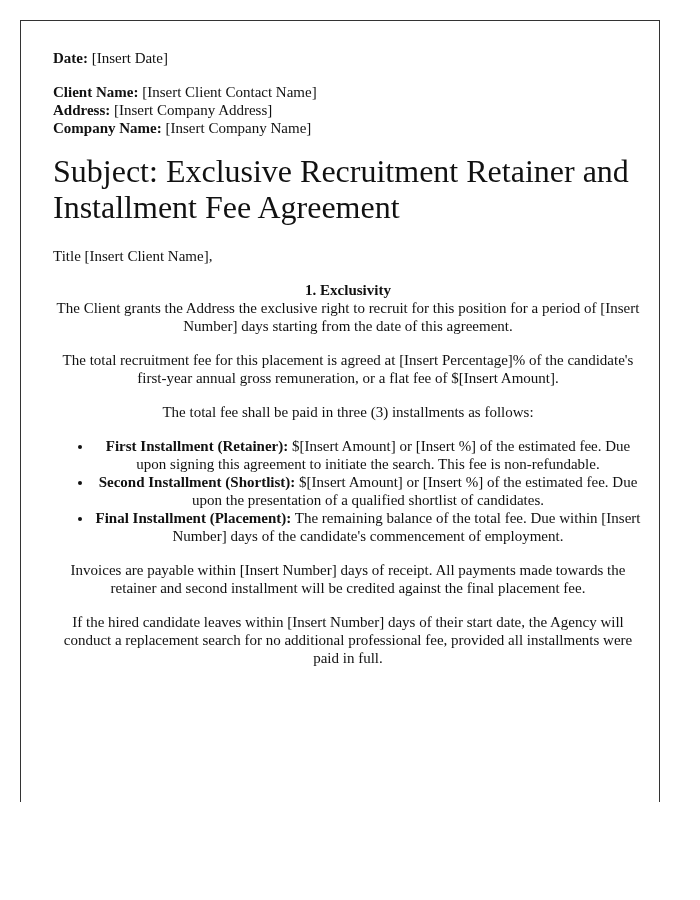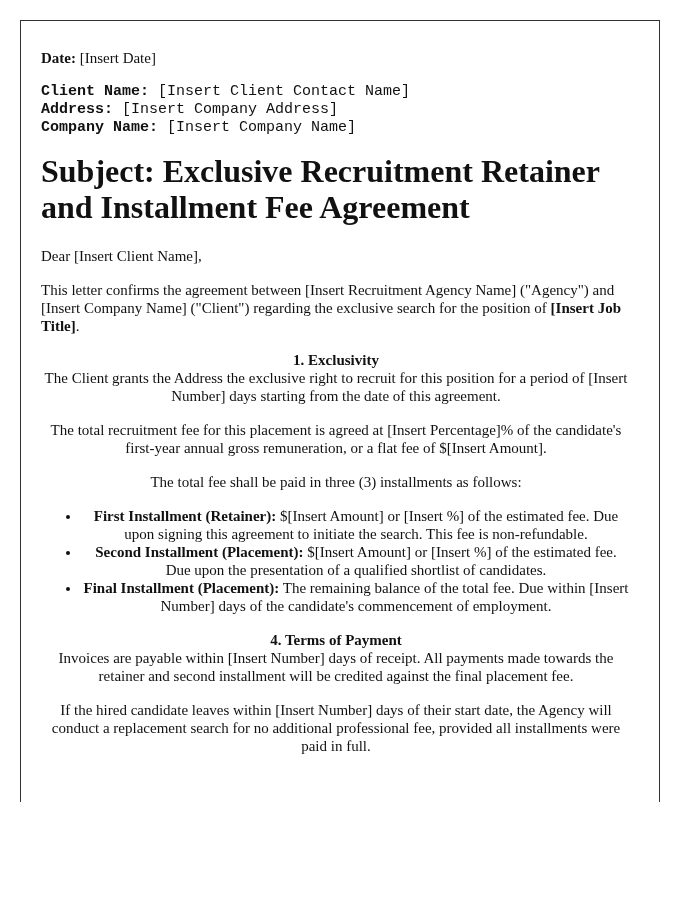--- a/index.html
+++ b/index.html
@@ -28,43 +28,42 @@
       left: 20px;
       top: 20px;
       width: 640px;
       height: 1200px;
       border: 1px solid #333333;
       box-sizing: border-box;
       background: #ffffff;
     }
     .content {
       position: absolute;
-      left: 20px;
+      left: 32px;
       top: 28px;
       width: 590px;
       font-size: 15px;
       line-height: 18px;
     }
     p {
       margin: 0 0 16px 0;
     }
     .meta-line {
       margin: 0;
-      font-family: Liberation Mono, monospace;
     }
     .meta-block {
       margin: 0 0 16px 0;
     }
     b, strong {
       font-weight: bold;
     }
     h1 {
       font-size: 32px;
       line-height: 36px;
-      font-weight: bold;
+      font-weight: normal;
       margin: 4px 0 22px 0;
       letter-spacing: 0;
     }
     .section {
       margin: 4px 0 16px 0;
       text-align: center;
     }
     .section-title {
       font-weight: bold;
       margin: 0;
@@ -99,44 +98,42 @@
         <p class="meta-line">
           <b>Address:</b><span> [Insert Company Address]</span>
         </p>
         <p class="meta-line">
           <b>Company Name:</b><span> [Insert Company Name]</span>
         </p>
       </div>
 
       <h1>Subject: Exclusive Recruitment Retainer and Installment Fee Agreement</h1>
 
-      <p>Dear [Insert Client Name],</p>
+      <p>Title [Insert Client Name],</p>
 
-      <p><span>This letter confirms the agreement between [Insert Recruitment Agency Name] ("Agency") and [Insert Company Name] ("Client") regarding the exclusive search for the position of </span><b>[Insert Job Title]</b><span>.</span></p>
 
       <div class="section">
         <p class="section-title">1. Exclusivity</p>
         <p class="section-body">The Client grants the Address the exclusive right to recruit for this position for a period of [Insert Number] days starting from the date of this agreement.</p>
       </div>
 
       <div class="section">
         <p class="section-body">The total recruitment fee for this placement is agreed at [Insert Percentage]% of the candidate's first-year annual gross remuneration, or a flat fee of $[Insert Amount].</p>
       </div>
 
       <div class="section">
         <p class="section-body">The total fee shall be paid in three (3) installments as follows:</p>
         <ul>
           <li><b>First Installment (Retainer):</b><span> $[Insert Amount] or [Insert %] of the estimated fee. Due upon signing this agreement to initiate the search. This fee is non-refundable.</span></li>
-          <li><b>Second Installment (Placement):</b><span> $[Insert Amount] or [Insert %] of the estimated fee. Due upon the presentation of a qualified shortlist of candidates.</span></li>
+          <li><b>Second Installment (Shortlist):</b><span> $[Insert Amount] or [Insert %] of the estimated fee. Due upon the presentation of a qualified shortlist of candidates.</span></li>
           <li><b>Final Installment (Placement):</b><span> The remaining balance of the total fee. Due within [Insert Number] days of the candidate's commencement of employment.</span></li>
         </ul>
       </div>
 
       <div class="section">
-        <p class="section-title">4. Terms of Payment</p>
         <p class="section-body">Invoices are payable within [Insert Number] days of receipt. All payments made towards the retainer and second installment will be credited against the final placement fee.</p>
       </div>
 
       <div class="section">
         <p class="section-body">If the hired candidate leaves within [Insert Number] days of their start date, the Agency will conduct a replacement search for no additional professional fee, provided all installments were paid in full.</p>
       </div>
 
     </div>
   </div>
 </div>

